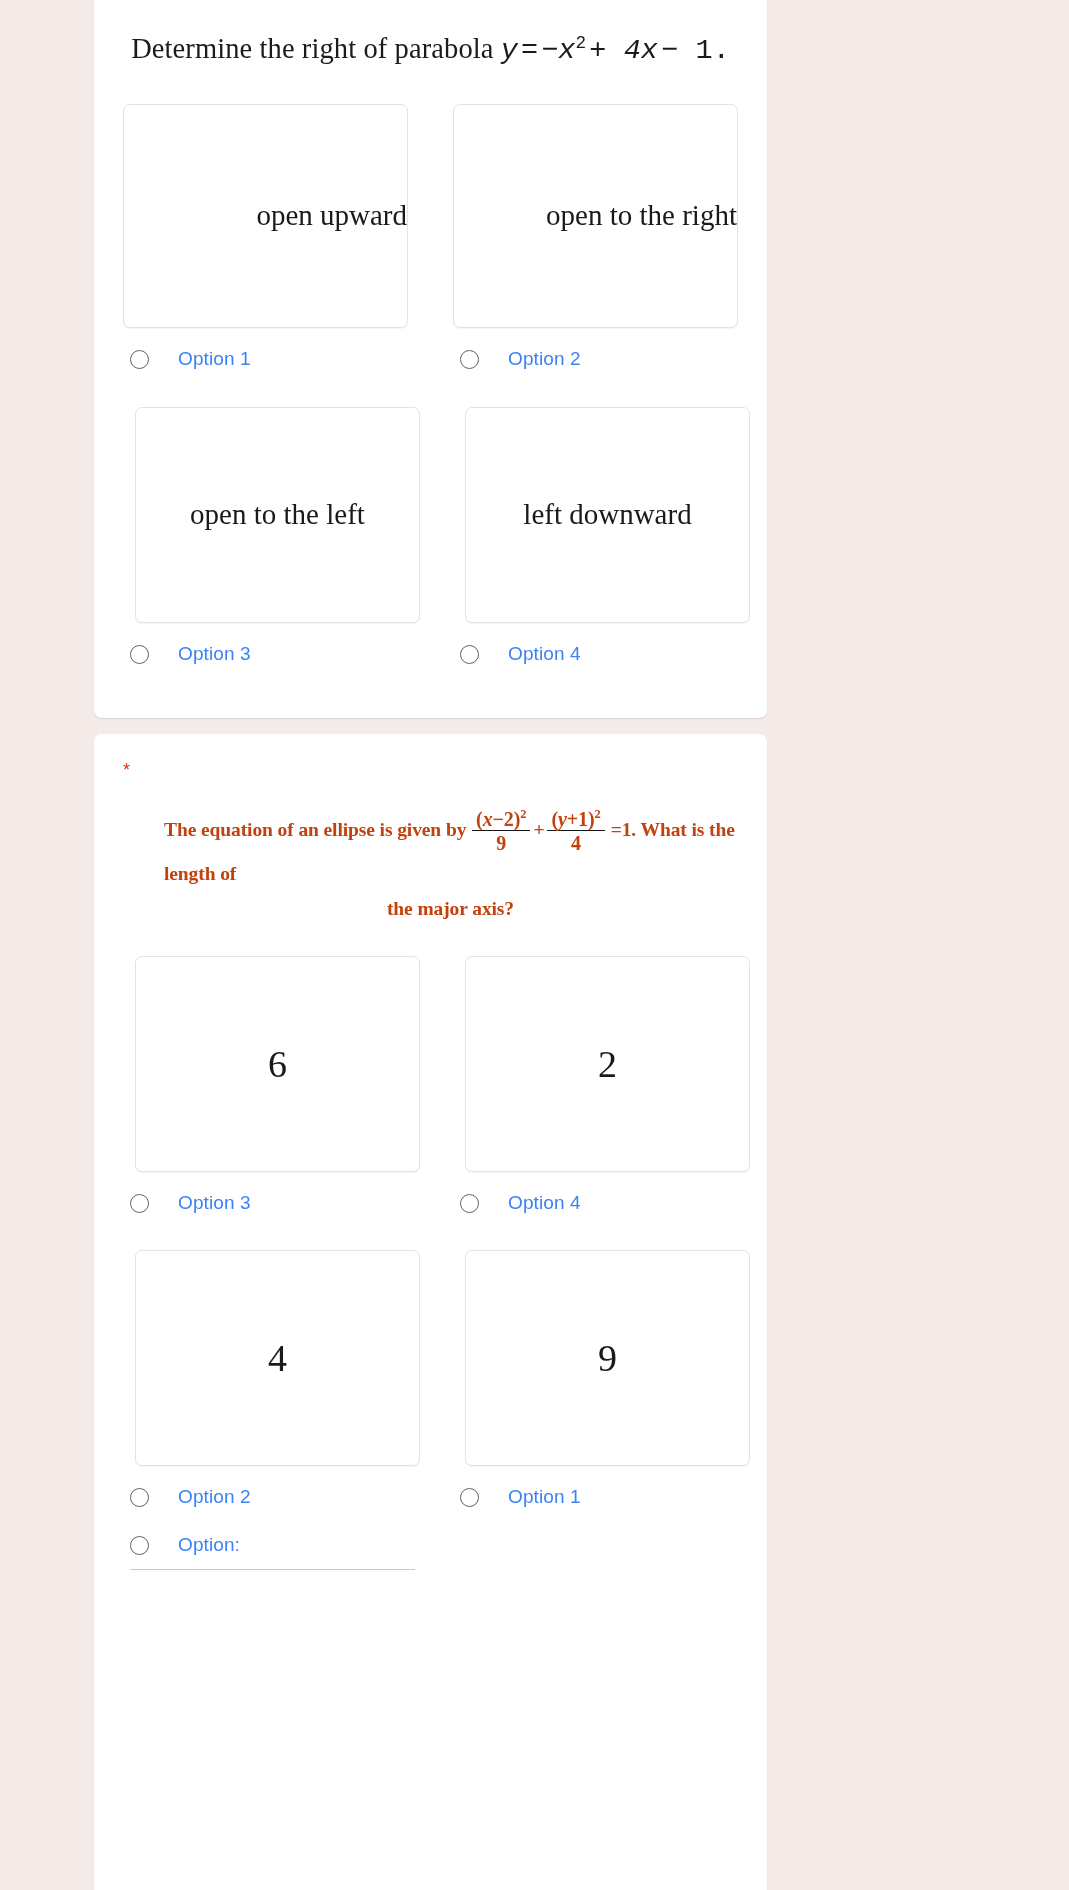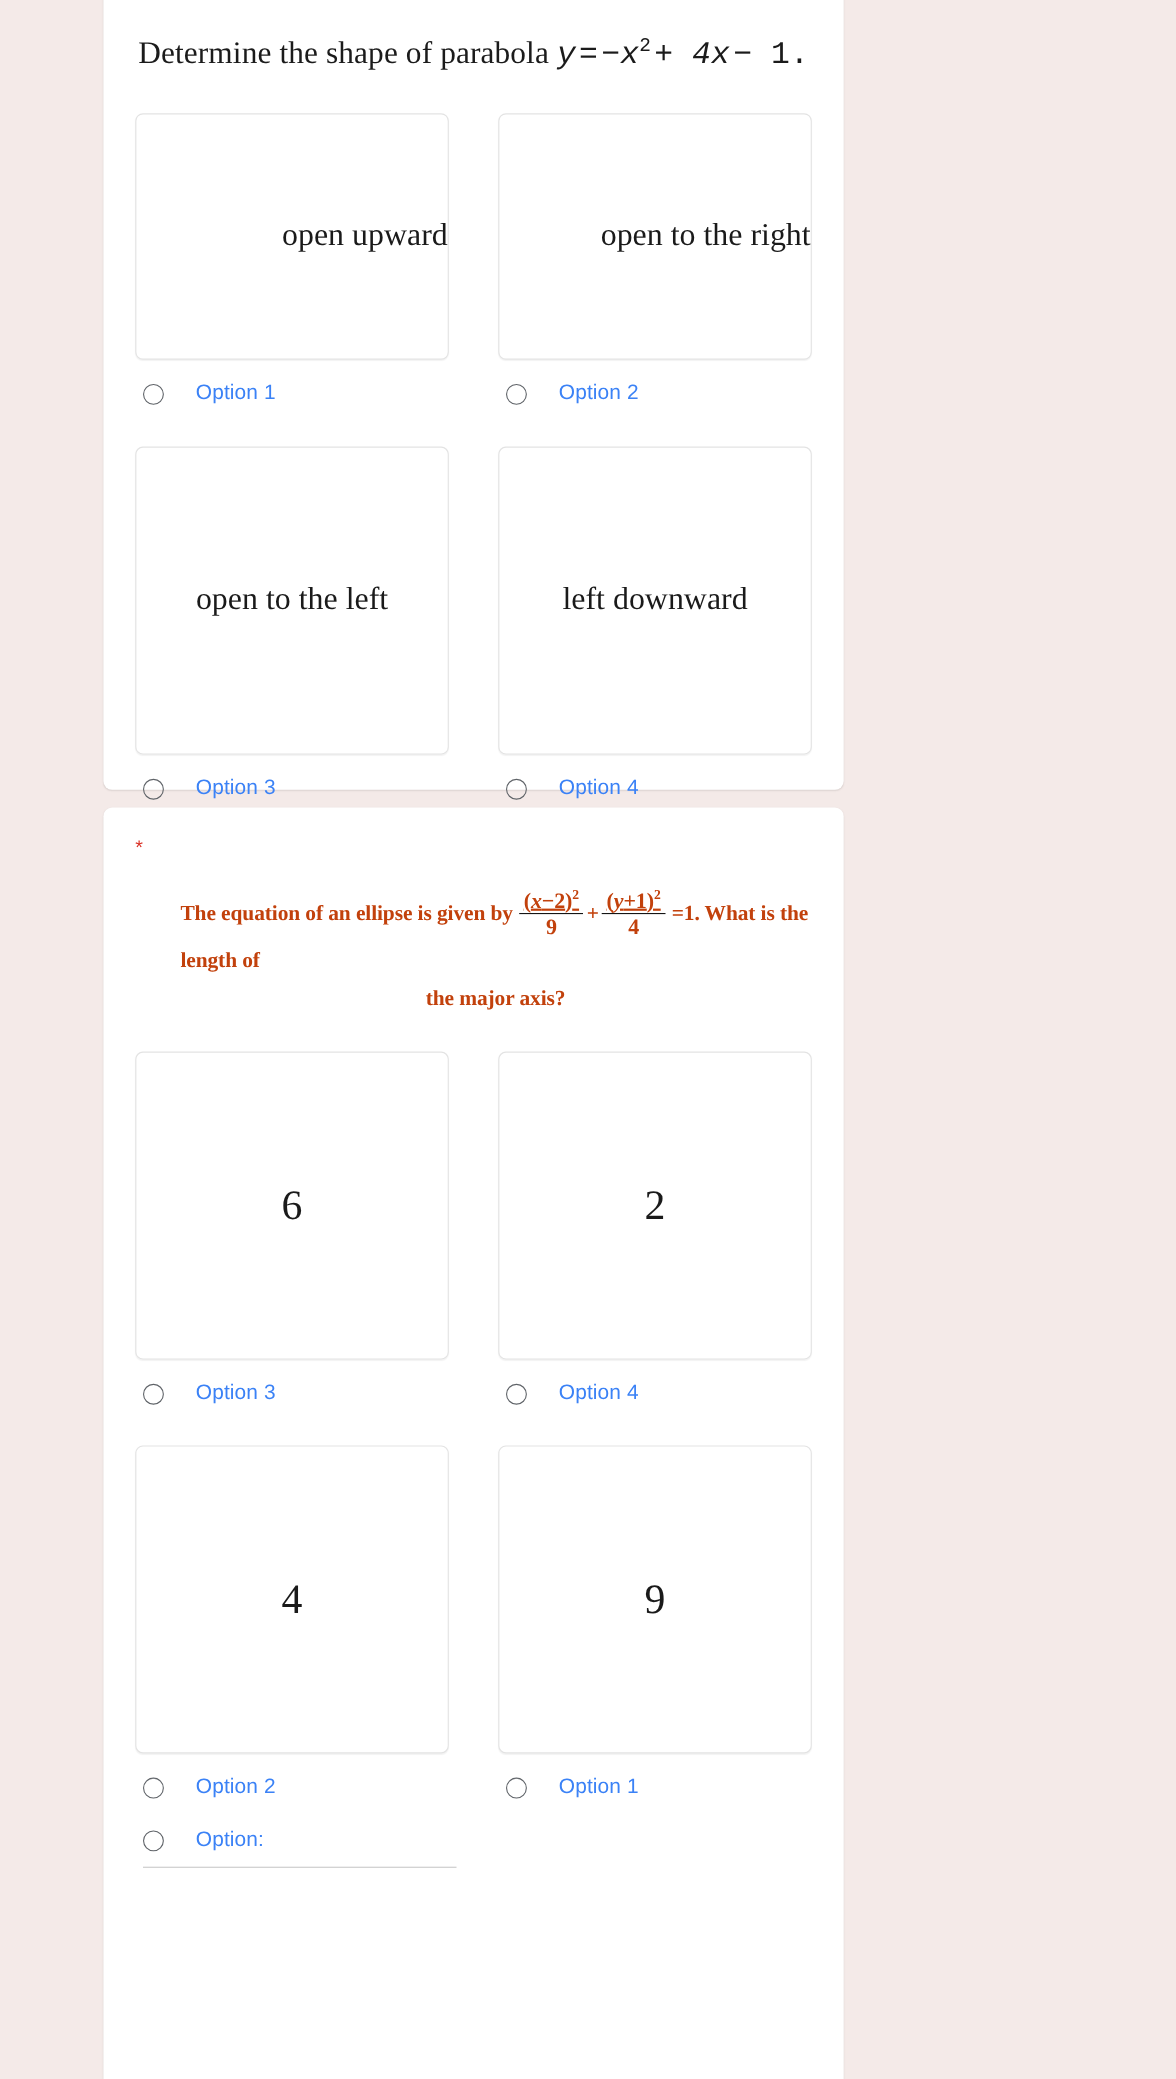--- a/index.html
+++ b/index.html
@@ -85,21 +85,20 @@
     line-height: 1.0;
     margin: 0 1px;
     position: relative;
     top: -1px;
   }
   .frac .num {
     display: block;
     padding: 0 4px 1px 4px;
     border-bottom: 1.3px solid #151515;
     font-size: 20px;
-    text-decoration: underline;
   }
   .frac .den {
     display: block;
     padding-top: 2px;
     font-size: 20px;
   }
 
   .options-grid {
     display: grid;
     grid-template-columns: 1fr 1fr;
@@ -115,21 +114,21 @@
     border-radius: 7px;
     box-shadow: 0 1px 1px rgba(0,0,0,0.05);
     display: flex;
     align-items: center;
     justify-content: center;
     box-sizing: border-box;
     font-family: "Liberation Serif", serif;
     color: #1a1a1a;
   }
   .opt-card.tall { height: 224px; justify-content: flex-end; }
-  .opt-card.tall2 { height: 280px; }
+  .opt-card.tall2 { height: 216px; margin-left: 12px; }
   .opt-card .txt {
     font-size: 29px;
     line-height: 1.1;
     text-align: center;
   }
   .opt-card .num-txt {
     font-size: 38px;
     font-family: "Liberation Serif", serif;
   }
 
@@ -175,21 +174,21 @@
   }
 </style>
 </head>
 <body>
 
 <div class="page">
 
   <div class="form-card" id="question-card-1">
 
     <div class="q-title">
-      <span>Determine the shape of parabola </span><span class="math"><span class="math">y</span><span style="font-style:normal;padding:0 3px;">=</span><span class="math">−x</span><sup style="font-style:normal;">2</sup><span class="math" style="padding-left:3px;">+ 4x</span><span style="font-style:normal;padding-left:3px;">− 1</span><span style="font-style:normal;">.</span></span>
+      <span>Determine the right of parabola </span><span class="math"><span class="math">y</span><span style="font-style:normal;padding:0 3px;">=</span><span class="math">−x</span><sup style="font-style:normal;">2</sup><span class="math" style="padding-left:3px;">+ 4x</span><span style="font-style:normal;padding-left:3px;">− 1</span><span style="font-style:normal;">.</span></span>
     </div>
 
     <div class="options-grid" style="margin-top:35px;">
       <div>
         <div class="opt-card tall">
           <span class="txt">open upward</span>
         </div>
         <div class="radio-row">
           <span class="radio"></span>
           <span class="radio-label">Option 1</span>

